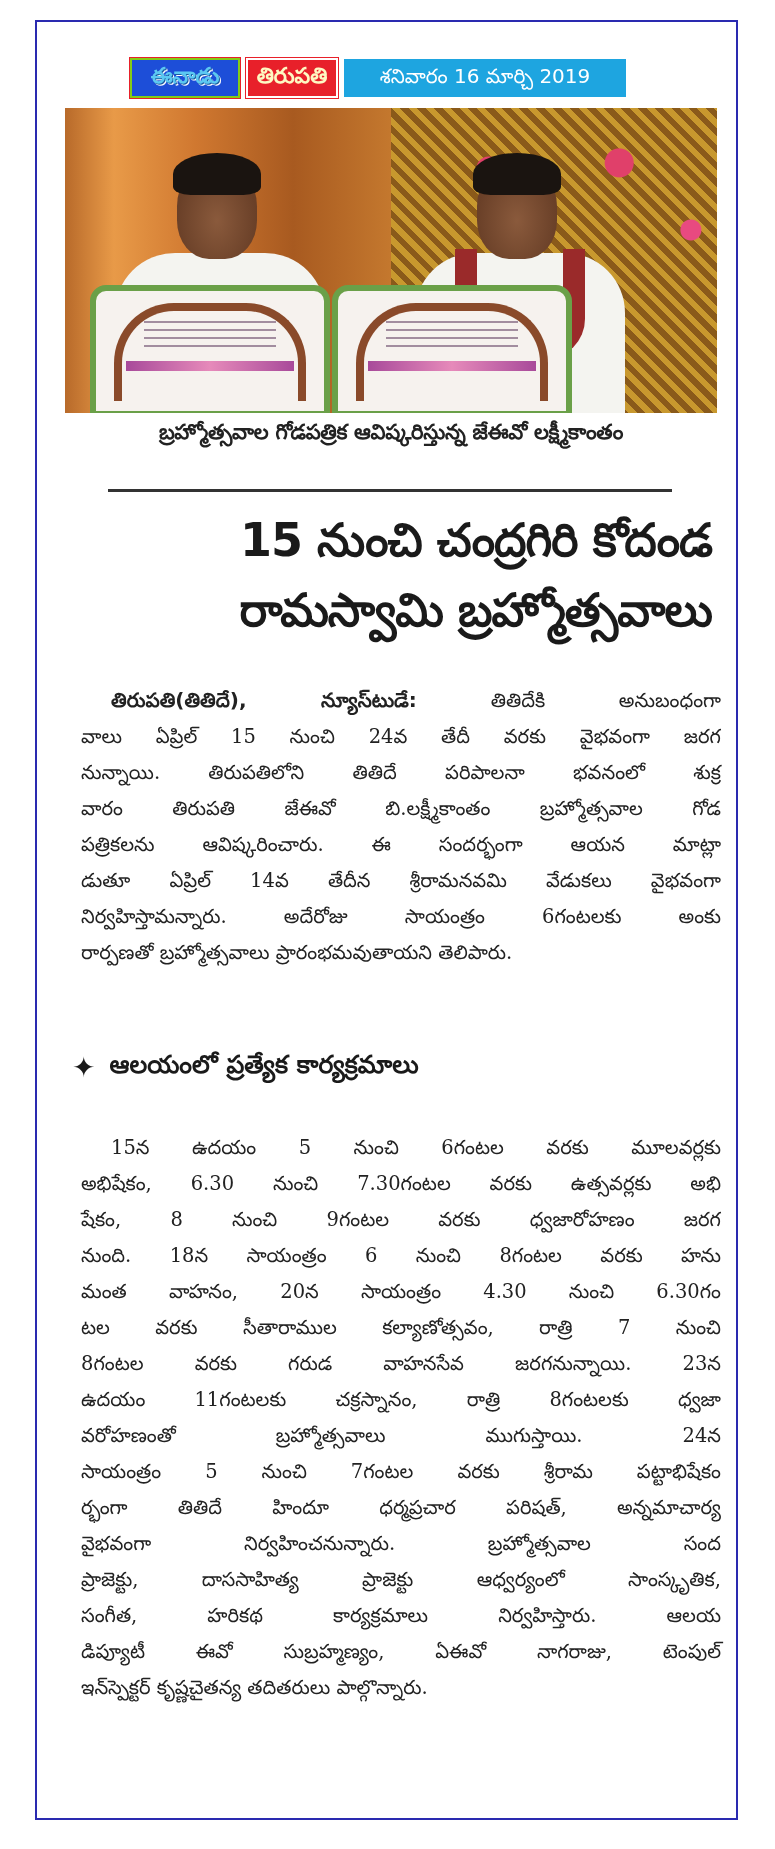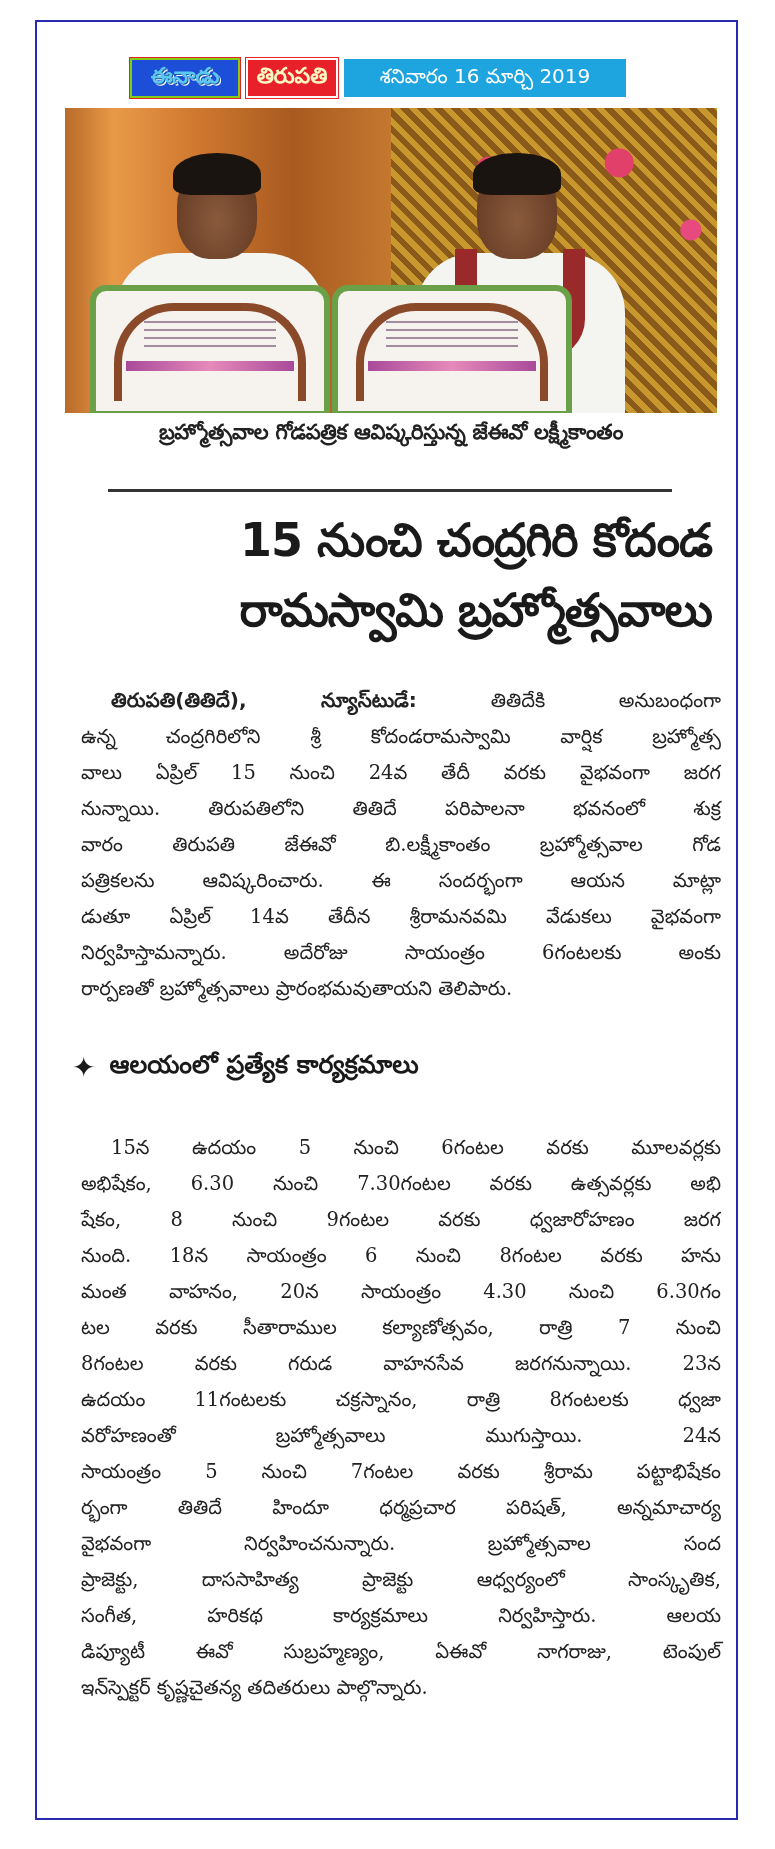--- a/index.html
+++ b/index.html
@@ -265,21 +265,20 @@
 
 <div class="separator"></div>
 
 <div class="headline">
   <div>15 నుంచి చంద్రగిరి కోదండ</div>
   <div>రామస్వామి బ్రహ్మోత్సవాలు</div>
 </div>
 
 <div class="body-text para1">
   <span class="line indent"><span class="dateline">తిరుపతి(తితిదే), న్యూస్‌టుడే:</span> <span>తితిదేకి  అనుబంధంగా</span></span>
-  <span class="line">ఉన్న చంద్రగిరిలోని శ్రీ కోదండరామస్వామి వార్షిక బ్రహ్మోత్స</span>
   <span class="line">వాలు ఏప్రిల్ 15 నుంచి 24వ తేదీ వరకు వైభవంగా జరగ</span>
   <span class="line">నున్నాయి. తిరుపతిలోని తితిదే పరిపాలనా భవనంలో శుక్ర</span>
   <span class="line">వారం తిరుపతి జేఈవో బి.లక్ష్మీకాంతం బ్రహ్మోత్సవాల గోడ</span>
   <span class="line">పత్రికలను ఆవిష్కరించారు. ఈ సందర్భంగా ఆయన మాట్లా</span>
   <span class="line">డుతూ ఏప్రిల్ 14వ తేదీన శ్రీరామనవమి వేడుకలు వైభవంగా</span>
   <span class="line">నిర్వహిస్తామన్నారు. అదేరోజు సాయంత్రం 6గంటలకు అంకు</span>
   <span class="line last">రార్పణతో బ్రహ్మోత్సవాలు ప్రారంభమవుతాయని తెలిపారు.</span>
 </div>
 
 <div class="subhead">

